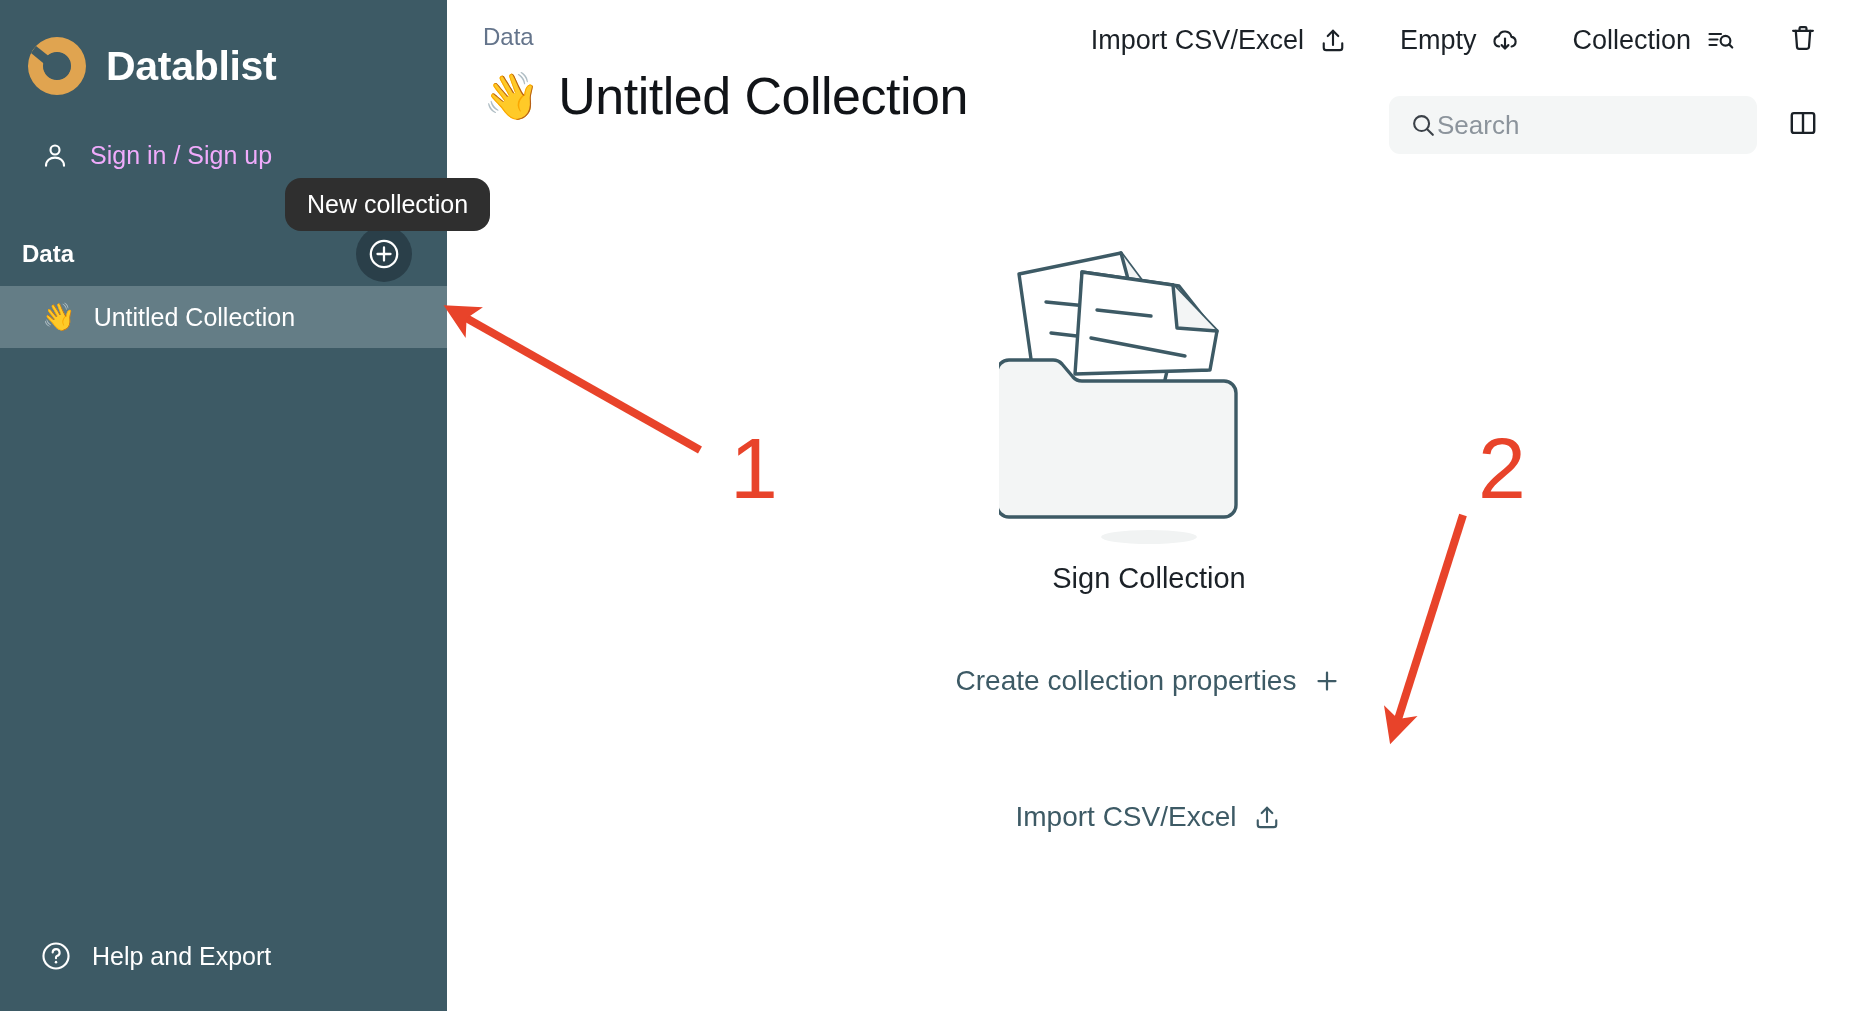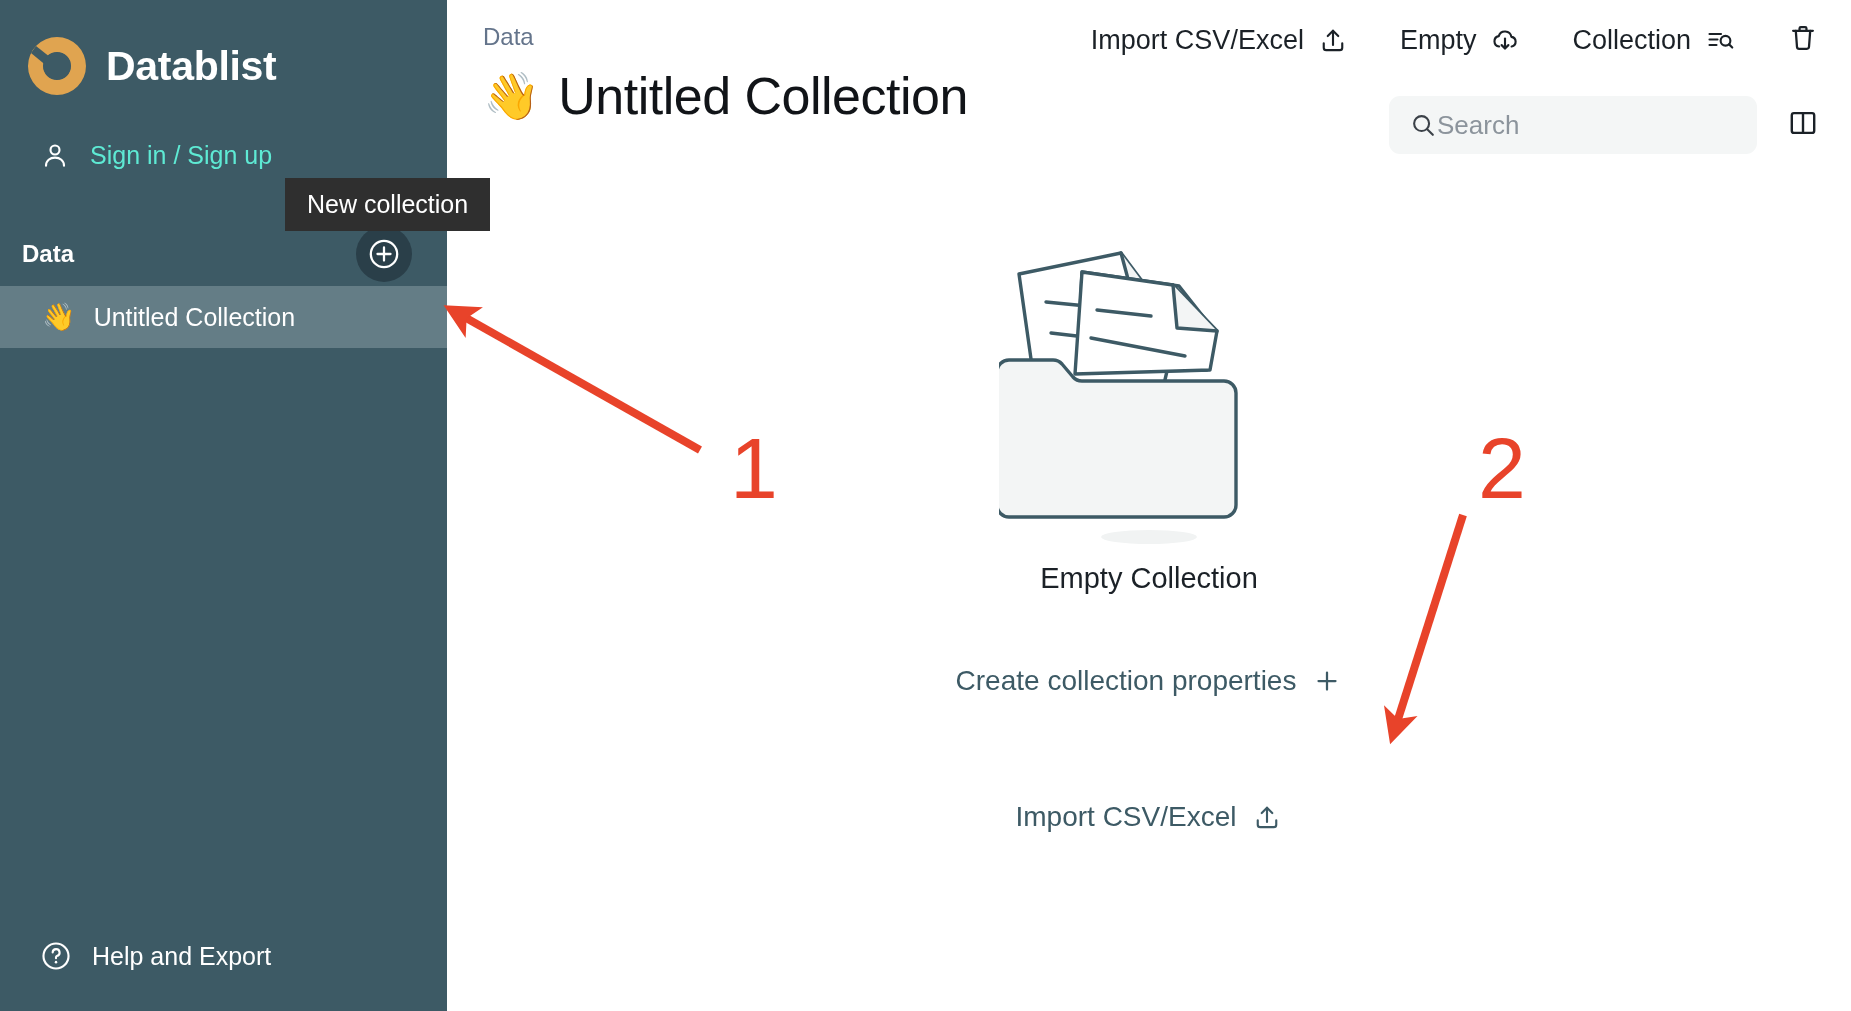--- a/index.html
+++ b/index.html
@@ -36,21 +36,21 @@
     letter-spacing: -0.3px; line-height: 1;
   }
 
   .signin-row {
     display: flex; align-items: center; gap: 20px;
     padding: 0 0 0 40px;
     height: 62px; margin-top: 22px;
     cursor: pointer;
   }
   .signin-row .ico { width: 30px; height: 30px; flex: 0 0 30px; }
-  .signin-label { font-size: 25px; color: #5eead4; font-weight: 400; }
+  .signin-label { font-size: 25px; color: #f0abfc; font-weight: 400; }
 
   .section-head {
     display: flex; align-items: center; justify-content: space-between;
     padding: 0 35px 0 22px;
     height: 64px;
     margin-top: 36px;
   }
   .section-title { font-size: 24px; font-weight: 700; color: #ffffff; }
   .new-collection-btn {
     width: 56px; height: 56px; border-radius: 50%;
@@ -81,21 +81,21 @@
   .sidebar-footer .ico { width: 32px; height: 32px; flex: 0 0 32px; }
   .sidebar-footer .label { font-size: 25px; color: #ffffff; }
 
   
   .tooltip {
     position: absolute;
     left: 285px; top: 178px;
     background: #2f2f2f; color: #ffffff;
     font-size: 25px;
     padding: 12px 22px;
-    border-radius: 0;
+    border-radius: 16px;
     white-space: nowrap;
     z-index: 50;
   }
 
   
   #main {
     position: relative;
     flex: 1 1 auto;
     height: 1011px;
     background: #ffffff;
@@ -344,21 +344,21 @@
             <path d="M98 80 L152 86"></path>
             <path d="M92 108 L186 126"></path>
 
             <path d="M10 130 h44 a12 12 0 0 1 9 4 l11 13 a12 12 0 0 0 9 4 h142 a12 12 0 0 1 12 12 v112
                      a12 12 0 0 1 -12 12 h-215 a12 12 0 0 1 -12 -12 v-133 a12 12 0 0 1 12 -12 z" fill="#f3f5f5"></path>
           </g>
           <ellipse cx="150" cy="307" rx="48" ry="7" fill="#f1f3f3"></ellipse>
         </svg>
       </span>
 
-      <div class="empty-title">Empty Collection</div>
+      <div class="empty-title">Sign Collection</div>
 
       <div class="empty-actions">
         <button class="empty-link">
           <span>Create collection properties</span>
           <span>
             <svg viewBox="0 0 24 24" width="30" height="30" fill="none" stroke="#3d5a65" stroke-width="1.8" stroke-linecap="round">
               <path d="M12 5.2v13.6M5.2 12h13.6"></path>
             </svg>
           </span>
         </button>

